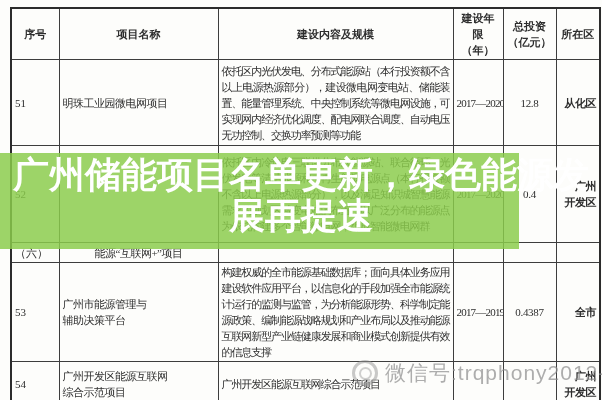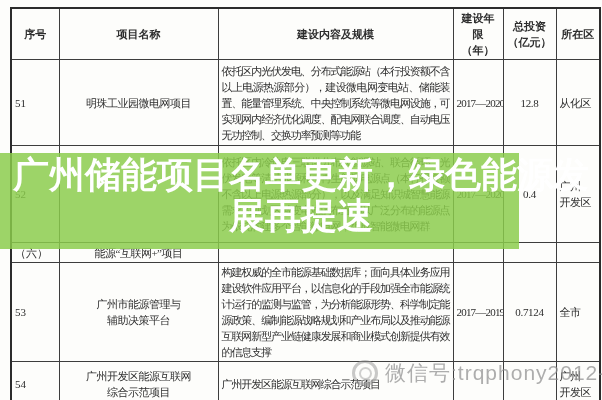--- a/index.html
+++ b/index.html
@@ -34,36 +34,36 @@
   .r-52{height:97px;}
   .r-sec{height:20px;}
   .r-53{height:99px;}
   .r-54{height:45px;}
   th{
     font-weight:600;font-size:12px;text-align:center;
     white-space:pre-line;line-height:16px;letter-spacing:0px;
   }
   .c-no{text-align:left;font-size:11px;}
   .c-name{
-    text-align:center;white-space:pre-line;
+    white-space:pre-line;
     font-size:11px;line-height:17px;letter-spacing:-0.5px;
   }
   .c-content{
     text-align:justify;
     font-size:11px;line-height:16.8px;letter-spacing:-1.1px;
     padding:3px 5px;vertical-align:middle;margin-left:18px;
   }
   .c-years{
     text-align:right;font-size:10.5px;letter-spacing:-0.8px;
     white-space:nowrap;padding:0 1px;
   }
   .c-inv{text-align:center;font-size:11px;letter-spacing:-0.3px;margin-left:48px;}
   .c-dist{
-    text-align:left;font-size:11px;white-space:pre-line;
-    line-height:15px;letter-spacing:-0.5px;padding:0 1px;
+    text-align:right;font-size:11px;white-space:pre-line;
+    line-height:15px;letter-spacing:-0.5px;padding:0 1px;font-weight:bold;
   }
   .sec-name{text-align:center;font-size:11px;letter-spacing:-0.5px;}
   
   .banner{
     position:absolute;left:0;top:153px;
     width:519px;height:96px;
     background:rgba(138,204,75,0.84);
     z-index:5;
     display:block;
   }
@@ -155,21 +155,21 @@
         <td class="c-years"></td>
         <td class="c-inv"></td>
         <td class="c-dist"></td>
       </tr>
       <tr class="r-53">
         <td class="c-no">53</td>
         <td class="c-name">广州市能源管理与
 辅助决策平台</td>
         <td class="c-content">构建权威的全市能源基础数据库；面向具体业务应用建设软件应用平台，以信息化的手段加强全市能源统计运行的监测与监管，为分析能源形势、科学制定能源政策、编制能源战略规划和产业布局以及推动能源互联网新型产业链健康发展和商业模式创新提供有效的信息支撑</td>
         <td class="c-years">2017—2019</td>
-        <td class="c-inv">0.7124</td>
+        <td class="c-inv">0.4387</td>
         <td class="c-dist">全市</td>
       </tr>
       <tr class="r-54">
         <td class="c-no">54</td>
         <td class="c-name">广州开发区能源互联网
 综合示范项目</td>
         <td class="c-content">广州开发区能源互联网综合示范项目</td>
         <td class="c-years"></td>
         <td class="c-inv"></td>
         <td class="c-dist">广州

